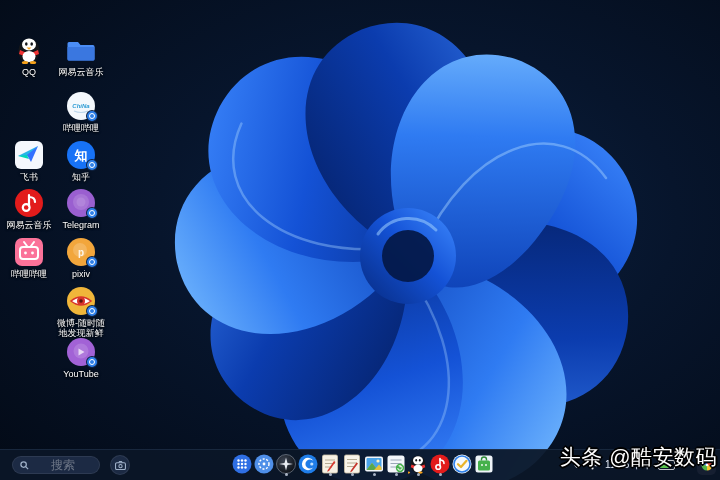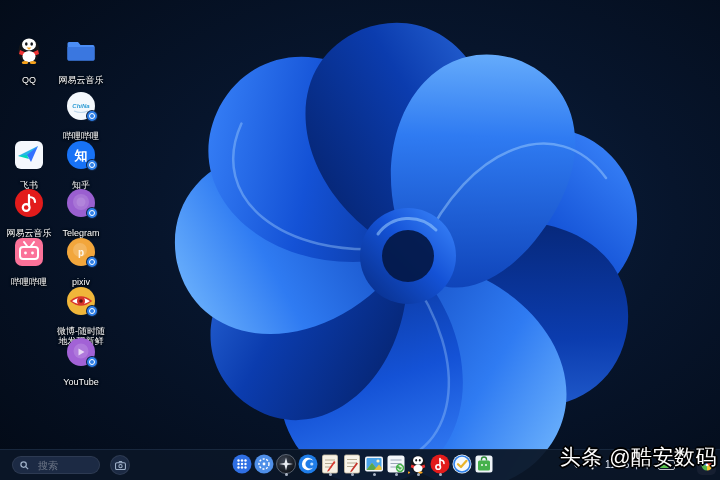--- a/index.html
+++ b/index.html
@@ -3,35 +3,35 @@
 <meta charset="utf-8">
 <style>
   html,body{margin:0;padding:0;}
   body{font-family:"Liberation Sans","DejaVu Sans",sans-serif;}
   .screen{position:relative;width:720px;height:480px;overflow:hidden;background:#04101f;}
   .wall{position:absolute;inset:0;z-index:0;}
   
   .dicon{position:absolute;width:50px;text-align:center;z-index:2;cursor:default;}
   .dicon .art{position:relative;width:30px;height:30px;margin:0 auto;}
   .dicon .art svg{display:block;}
-  .dicon .lbl{margin-top:10px;font-size:9px;line-height:1.15;color:#fff;
+  .dicon .lbl{margin-top:2px;font-size:9px;line-height:1.15;color:#fff;
     text-shadow:0 1px 2px rgba(0,0,0,.95),0 0 3px rgba(0,0,0,.8);word-break:break-all;}
   .badge{position:absolute;right:-2px;bottom:-1px;width:10px;height:10px;border-radius:50%;
     background:#2e7fe8;border:1px solid rgba(8,18,36,.85);display:flex;align-items:center;justify-content:center;}
   .badge i{display:block;width:4px;height:4px;border:1.2px solid #fff;border-radius:50%;}
   .c1{left:4px}.c2{left:56px}
   .r1{top:35px}.r2{top:91px}.r3{top:140px}.r4{top:188px}.r5{top:237px}.r6{top:286px}.r7{top:337px}.r8{top:388px}
   
   .taskbar{position:absolute;left:0;right:0;bottom:0;height:30px;z-index:5;
     background:rgba(11,22,39,.94);border-top:1px solid rgba(130,170,230,.12);
     display:flex;align-items:center;}
   .searchpill{position:absolute;left:12px;top:6px;width:88px;height:18px;border-radius:9px;
     background:#1c2a44;border:1px solid rgba(255,255,255,.08);display:flex;align-items:center;padding:0 7px;box-sizing:border-box;}
   .searchpill input{flex:1;min-width:0;background:transparent;border:none;outline:none;
-    font-size:10px;color:rgba(255,255,255,.85);margin-left:7px;font-family:inherit;}
+    font-size:12px;color:rgba(255,255,255,.85);margin-left:20px;font-family:inherit;}
   .searchpill input::placeholder{color:rgba(255,255,255,.35);}
   .shotbtn{position:absolute;left:110px;top:5px;width:20px;height:20px;border-radius:50%;
     background:#1c2a44;border:1px solid rgba(255,255,255,.08);display:flex;align-items:center;justify-content:center;box-sizing:border-box;}
   .centerapps{position:absolute;left:232px;top:4px;display:flex;gap:2px;align-items:flex-start;}
   .tapp{position:relative;width:20px;height:22px;display:flex;flex-direction:column;align-items:center;}
   .tapp svg{display:block;}
   .tapp.run::after{content:"";position:absolute;bottom:0;width:3px;height:3px;border-radius:50%;background:rgba(220,230,245,.75);}
   .tray{position:absolute;right:4px;top:0;height:30px;display:flex;align-items:center;gap:6px;}
   .chev{color:rgba(255,255,255,.65);font-size:12px;line-height:1;padding:0 2px;}
   .clock{font-size:10px;color:#e7eefa;white-space:nowrap;}

